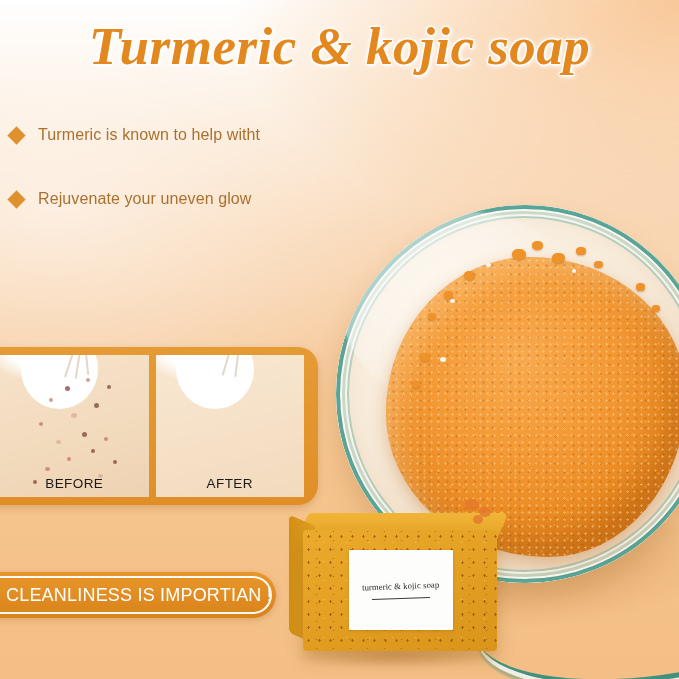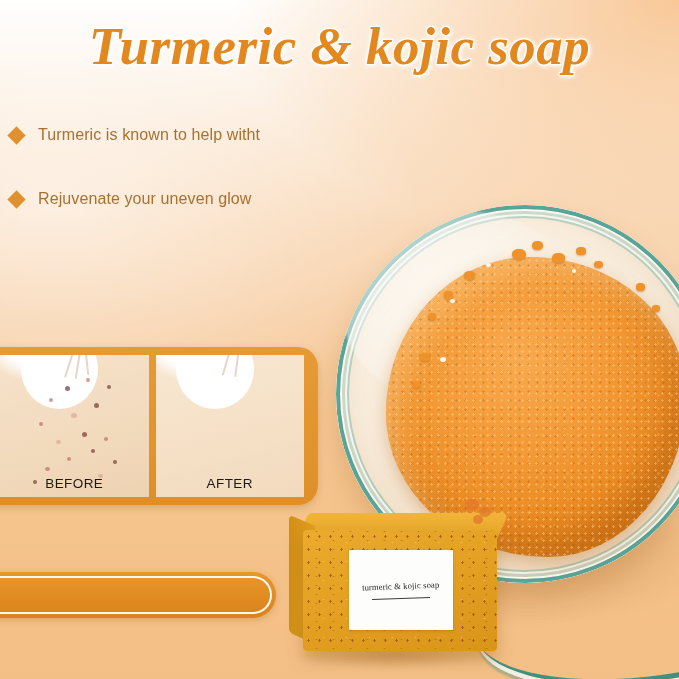--- a/index.html
+++ b/index.html
@@ -312,20 +312,21 @@
         <span class="hair" style="left:47%;top:-2%;width:2px;height:24px;transform:rotate(16deg);"></span>
         <span class="hair" style="left:54%;top:-4%;width:2px;height:28px;transform:rotate(7deg);"></span>
         <div class="ba-label">AFTER</div>
       </div>
 
     </div>
   </div>
 
   <div class="pill">
     <div class="pill-ring"></div>
+    <div class="pill-txt">CLEANLINESS IS IMPORTIAN !</div>
   </div>
 
   <div class="soap">
     <div class="soap-shadow"></div>
     <div class="soap-top"></div>
     <div class="soap-side"></div>
     <div class="soap-face">
       <div class="speck"></div>
       <div class="soap-label">
         <div class="soap-label-txt">turmeric &amp; kojic soap</div>

